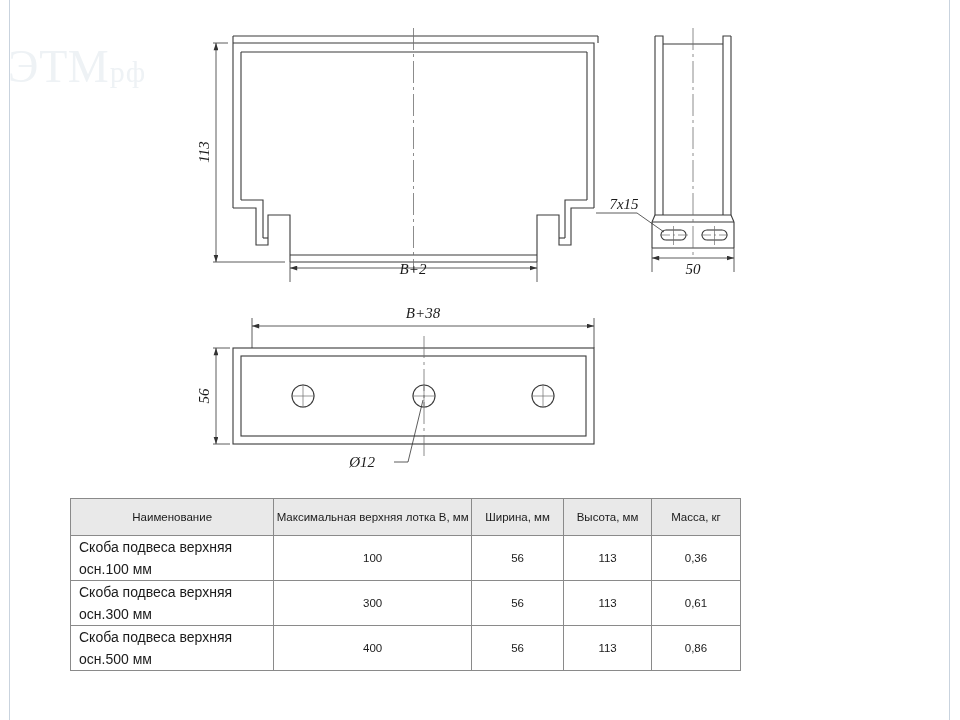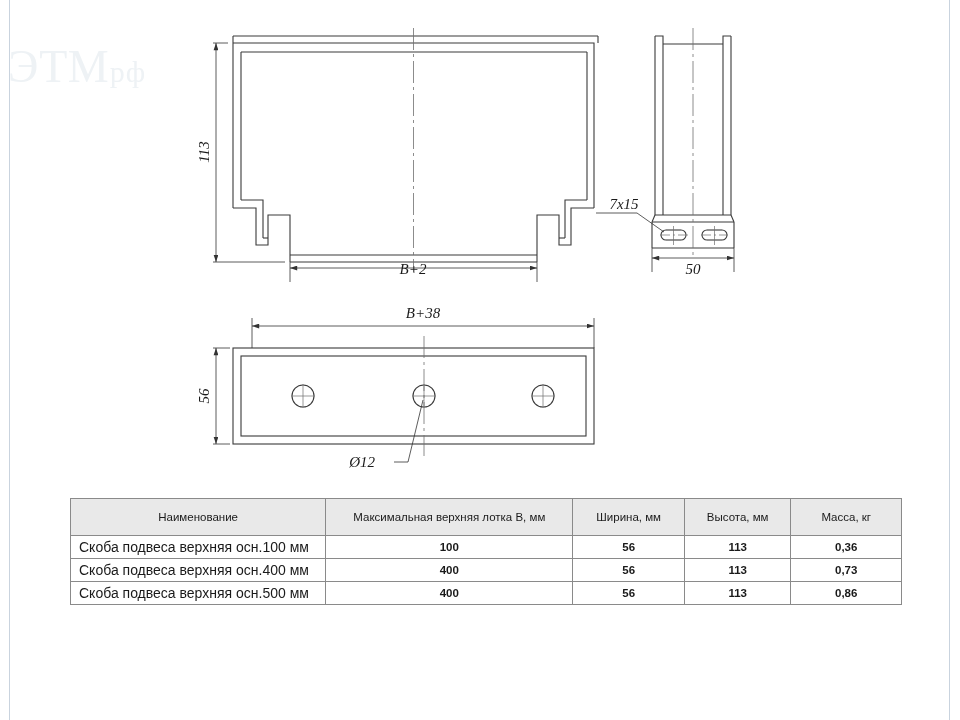--- a/index.html
+++ b/index.html
@@ -51,21 +51,21 @@
     top: 0;
     width: 960px;
     height: 500px;
   }
 
   
   .spec-table {
     position: absolute;
     left: 70px;
     top: 498px;
-    width: 832px;
+    width: 671px;
     border-collapse: collapse;
     font-size: 11px;
     color: #1a1a1a;
   }
   .spec-table th,
   .spec-table td {
     border: 1px solid #8a8a8a;
     padding: 0;
     height: 22px;
     font-weight: normal;
@@ -79,21 +79,20 @@
     font-size: 11.5px;
   }
   .spec-table tbody td.name {
     text-align: left;
     padding-left: 8px;
     font-size: 14px;
   }
   .spec-table tbody td.num {
     text-align: center;
     font-size: 11.5px;
-    font-weight: bold;
   }
   .col-name { width: 253px; }
   .col-width-max { width: 245px; }
   .col-width { width: 110px; margin-top: 12px; }
   .col-height { width: 105px; }
   .col-mass { width: 109px; }
 </style>
 </head>
 <body>
 
@@ -279,25 +278,25 @@
     </thead>
     <tbody>
       <tr>
         <td class="name">Скоба подвеса верхняя осн.100 мм</td>
         <td class="num">100</td>
         <td class="num">56</td>
         <td class="num">113</td>
         <td class="num">0,36</td>
       </tr>
       <tr>
-        <td class="name">Скоба подвеса верхняя осн.400 мм</td>
-        <td class="num">400</td>
+        <td class="name">Скоба подвеса верхняя осн.300 мм</td>
+        <td class="num">300</td>
         <td class="num">56</td>
         <td class="num">113</td>
-        <td class="num">0,73</td>
+        <td class="num">0,61</td>
       </tr>
       <tr>
         <td class="name">Скоба подвеса верхняя осн.500 мм</td>
         <td class="num">400</td>
         <td class="num">56</td>
         <td class="num">113</td>
         <td class="num">0,86</td>
       </tr>
     </tbody>
   </table>

